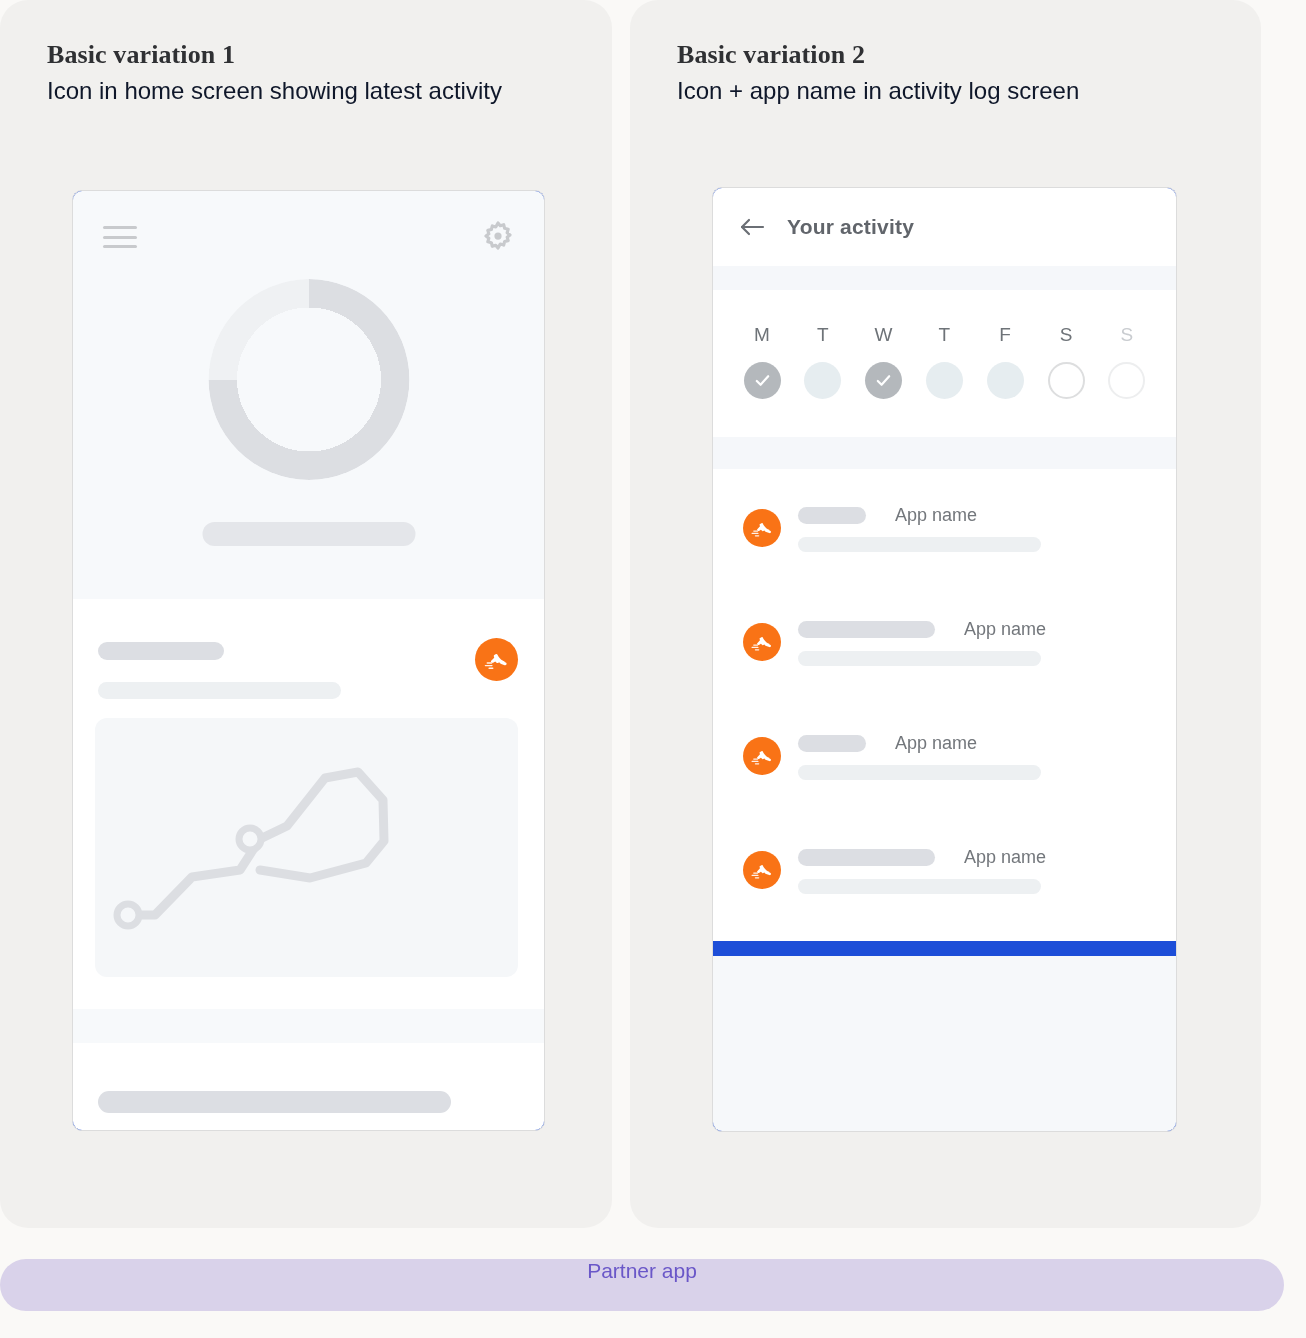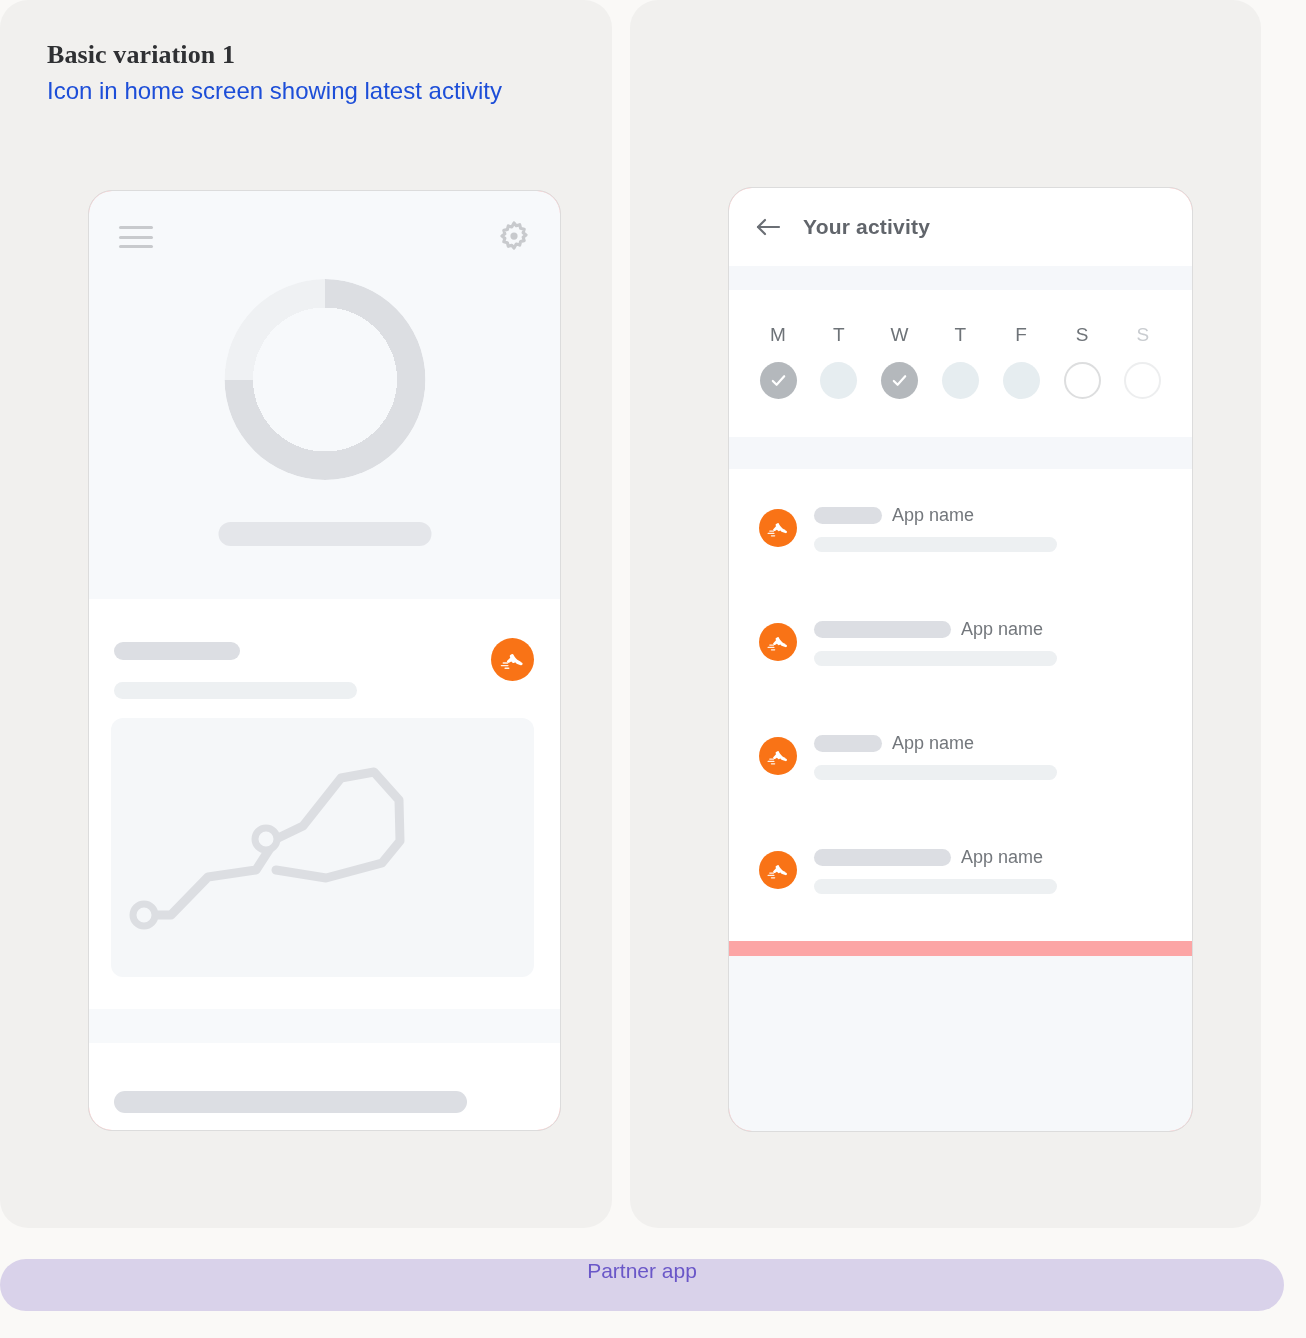--- a/index.html
+++ b/index.html
@@ -44,34 +44,33 @@
     font-family: "Liberation Serif", serif;
     font-size: 26px;
     font-weight: bold;
     color: #2F3033;
     letter-spacing: 0.1px;
     line-height: 34px;
   }
 
   .panel-subtitle {
     font-size: 24px;
-    color: #1d4ed8;
+    color: #0f172a;
     line-height: 34px;
     margin-top: 2px;
     white-space: nowrap;
   }
 
   
   .phone {
     position: absolute;
-    background: #fca5a5;
+    background: #1d4ed8;
     border: 1px solid #DCDCDC;
-    border-radius: 24px;
+    border-radius: 10px;
     overflow: hidden;
-    margin-left: 16px;
   }
 
   .phone--one {
     left: 72px;
     top: 190px;
     width: 473px;
     height: 941px;
   }
 
   .phone--two {
@@ -292,21 +291,21 @@
   .act-body {
     flex: 1;
     display: flex;
     flex-direction: column;
     gap: 11px;
   }
 
   .act-top-line {
     display: flex;
     align-items: center;
-    gap: 10px;
+    gap: 29px;
   }
 
   .act-ph {
     height: 17px;
     border-radius: 9px;
     background: #DCDEE3;
   }
 
   .act-appname {
     font-size: 18px;
@@ -405,20 +404,24 @@
 
         <div class="home-divider"></div>
 
         <div class="bar bar--dark home-foot-1"></div>
 
       </div>
     </div>
   </section>
 
   <section class="panel panel--two">
+    <div class="panel-heading">
+      <div class="panel-title">Basic variation 2</div>
+      <div class="panel-subtitle">Icon + app name in activity log screen</div>
+    </div>
 
     <div class="phone phone--two">
 
       <header class="act-header">
         <span class="back-arrow">
           <svg viewBox="0 0 26 22" width="26" height="22" fill="none" stroke="#6B6F75" stroke-width="2.2" stroke-linecap="round" stroke-linejoin="round">
             <path d="M24 11H3"></path>
               <path d="M10 4L3 11l7 7"></path>
           </svg>
         </span>

